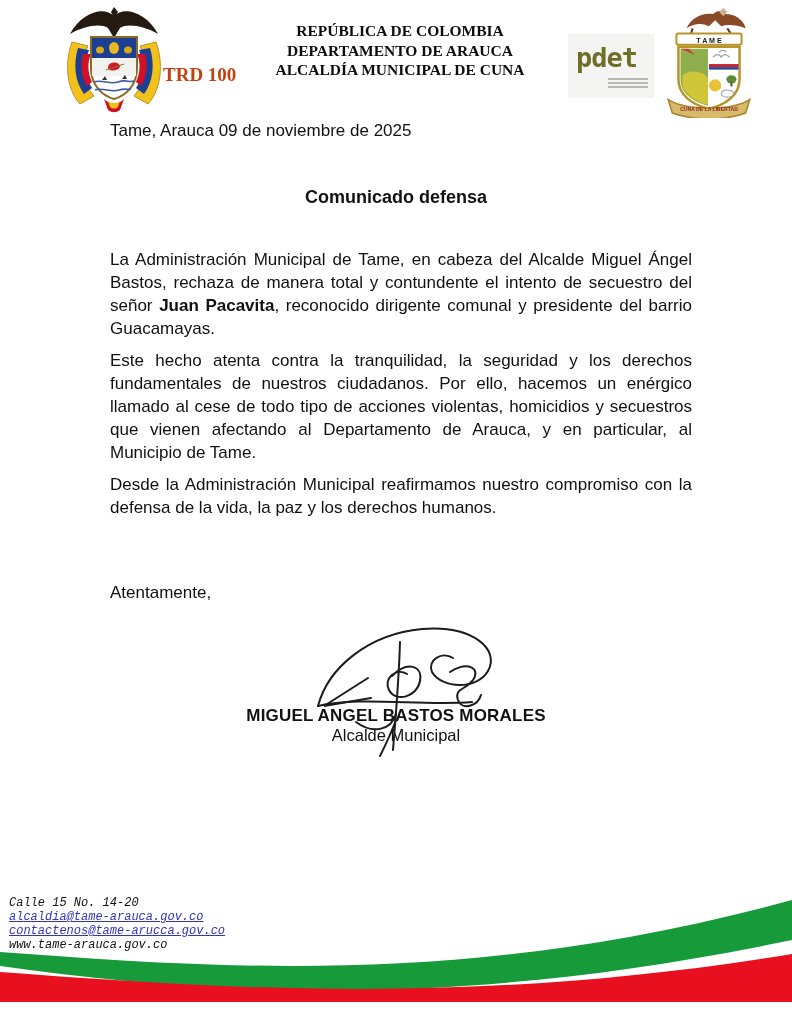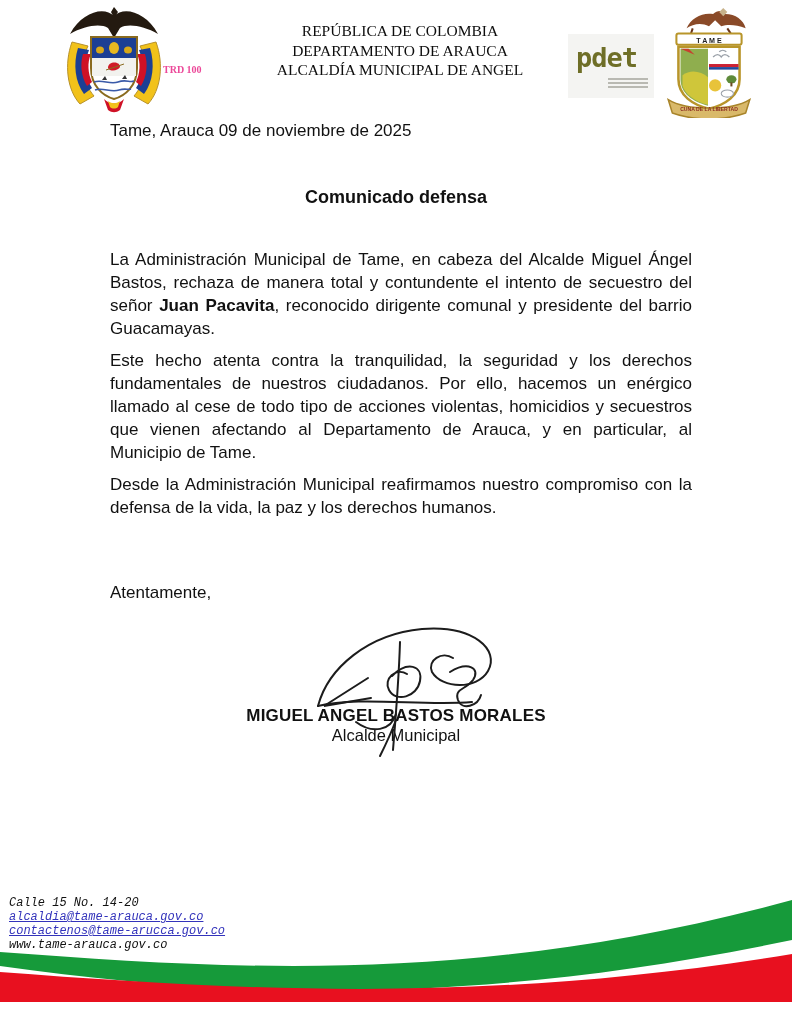--- a/index.html
+++ b/index.html
@@ -5,23 +5,23 @@
   * { margin:0; padding:0; box-sizing:border-box; }
   html,body { background:#888; }
   .page {
     position:relative; width:792px; height:1024px; margin:0 auto;
     background:#ffffff; overflow:hidden;
     font-family:"Liberation Sans", sans-serif; color:#111;
   }
   
   .coat { position:absolute; left:62px; top:6px; width:104px; height:112px; }
   .trd  { position:absolute; left:163px; top:64px; width:80px;
-          font-family:"Liberation Serif", serif; font-weight:bold; font-size:10px; color:#ec4899; }
+          font-family:"Liberation Serif", serif; font-weight:bold; font-size:19px; color:#c2410c; }
   .head-lines { position:absolute; left:240px; top:21px; width:320px; text-align:center;
-          font-family:"Liberation Serif", serif; font-weight:normal; font-size:15.5px;
+          font-family:"Liberation Serif", serif; font-weight:bold; font-size:15.5px;
           line-height:19.5px; color:#0d0d0d; }
   .pdet-box { position:absolute; left:568px; top:34px; width:86px; height:64px;
           background:#f4f4f2; }
   .pdet-word { position:absolute; left:8px; top:8px;
           font-family:"DejaVu Sans Mono", monospace; font-weight:bold; font-size:27px;
           letter-spacing:-1px; color:#6e6e27; }
   .pdet-lines { position:absolute; left:40px; top:44px; width:40px; }
   .pdet-lines i { display:block; height:2px; margin-bottom:2px; background:#b9b9b2; }
   .tame-shield { position:absolute; left:656px; top:8px; width:106px; height:110px; }
   
@@ -76,21 +76,21 @@
 
     <path d="M42,93 C48,99 56,99 62,93 L58,104 C54,107 50,107 46,104 Z" fill="#cf1126"></path>
     <path d="M46,95 C50,98 54,98 58,95 L56,101 C54,103 50,103 48,101 Z" fill="#f2c21a"></path>
   </svg>
 
   <div class="trd">TRD 100</div>
 
   <div class="head-lines">
     <div>REPÚBLICA DE COLOMBIA</div>
     <div>DEPARTAMENTO DE ARAUCA</div>
-    <div>ALCALDÍA MUNICIPAL DE ANGEL</div>
+    <div>ALCALDÍA MUNICIPAL DE CUNA</div>
   </div>
 
   <div class="pdet-box">
     <span class="pdet-word">pdet</span>
     <span class="pdet-lines">
         <i></i>
         <i></i>
         <i></i>
       </span>
   </div>

